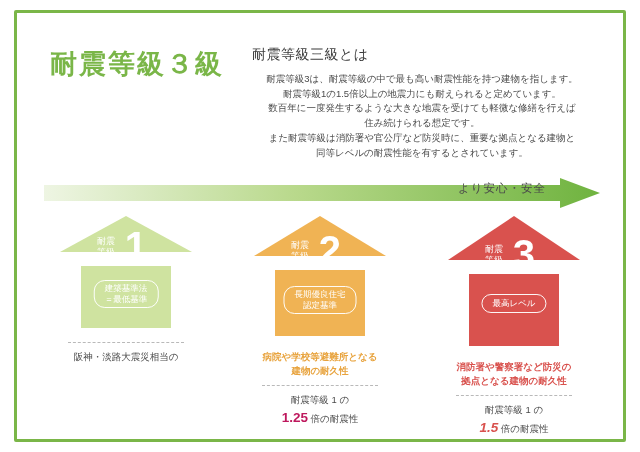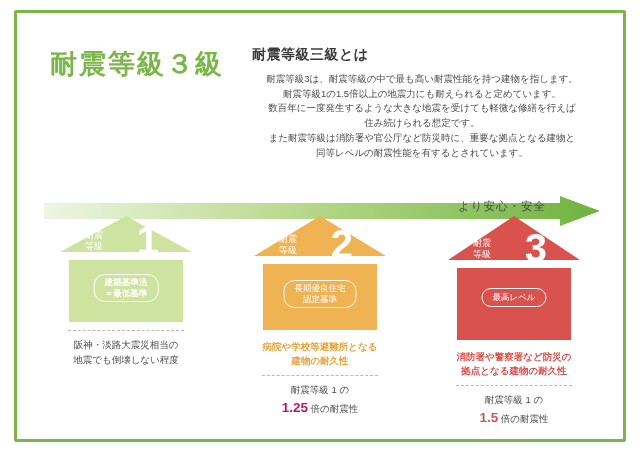--- a/index.html
+++ b/index.html
@@ -37,37 +37,37 @@
     letter-spacing:2px;
     color:#7ab648;
     font-weight:bold;
     white-space:nowrap;
   }
   
   .desc-title{
     position:absolute;
     left:238px;top:36px;
     font-size:14px;
-    font-weight:bold;
+    font-weight:normal;
     color:#3b3b3b;
     letter-spacing:0.5px;
   }
   .desc-body{
     position:absolute;
     left:238px;top:62px;
     width:340px;
     font-size:9.5px;
     line-height:1.55;
     color:#4a4a4a;
     text-align:center;
   }
   
   .arrow-wrap{
     position:absolute;
-    left:30px;top:186px;
+    left:30px;top:168px;
     width:556px;height:30px;
   }
   .arrow-label{
     position:absolute;
     right:54px;top:3px;
     font-size:11.5px;
     color:#4a4a4a;
     letter-spacing:1px;
     z-index:3;
     white-space:nowrap;
@@ -93,22 +93,22 @@
     margin:0 auto;
     width:132px;
   }
   .house .roof{
     width:0;height:0;
     margin:0 auto;
     border-left:66px solid transparent;
     border-right:66px solid transparent;
   }
   .house .body{
-    width:114px;
-    margin:8px auto;
+    width:90px;
+    margin:14px auto;
     height:62px;
     position:relative;
   }
   .h1 .roof{border-bottom:36px solid #cfe3a0;}
   .h1 .body{background:#cfe3a0;}
   .h2 .roof{border-bottom:40px solid #f0b354;}
   .h2 .body{background:#f0b354;height:66px;}
   .h3 .roof{border-bottom:44px solid #d9524e;}
   .h3 .body{background:#d9524e;height:72px;}
 
@@ -168,21 +168,21 @@
   .cap2{
     font-size:9.5px;
     line-height:1.6;
     color:#4a4a4a;
   }
   .big{
     font-size:13.5px;
     font-weight:bold;
   }
   .c2 .big{color:#be185d;text-align:center;}
-  .c3 .big{color:#d9524e;}
+  .c3 .big{color:#d9524e;font-style:italic;}
 </style>
 </head>
 <body>
 
 <div id="page">
   <div class="frame"></div>
 
   <div class="inner">
 
     <div class="headline">耐震等級３級</div>
@@ -213,31 +213,30 @@
 
     <div class="cols">
 
       <div class="col col1 c1">
         <div class="house h1">
           <div class="roof"></div>
           <div class="body">
             <div class="house-inner">
               <div class="grade-label">耐震<br>等級</div>
               <div class="grade-num">1</div>
-              <div class="pill two" style="top:44px;font-weight:bold;">
+              <div class="pill two" style="top:44px;">
                 <span>建築基準法</span><br>
                 <span>＝最低基準</span>
               </div>
             </div>
           </div>
         </div>
         <div class="divider"></div>
         <div class="cap2">
           <span>阪神・淡路大震災相当の</span><br>
-          <span>地震でも倒壊しない程度</span>
         </div>
       </div>
 
       <div class="col col2 c2">
         <div class="house h2">
           <div class="roof"></div>
           <div class="body">
             <div class="house-inner">
               <div class="grade-label">耐震<br>等級</div>
               <div class="grade-num">2</div>

